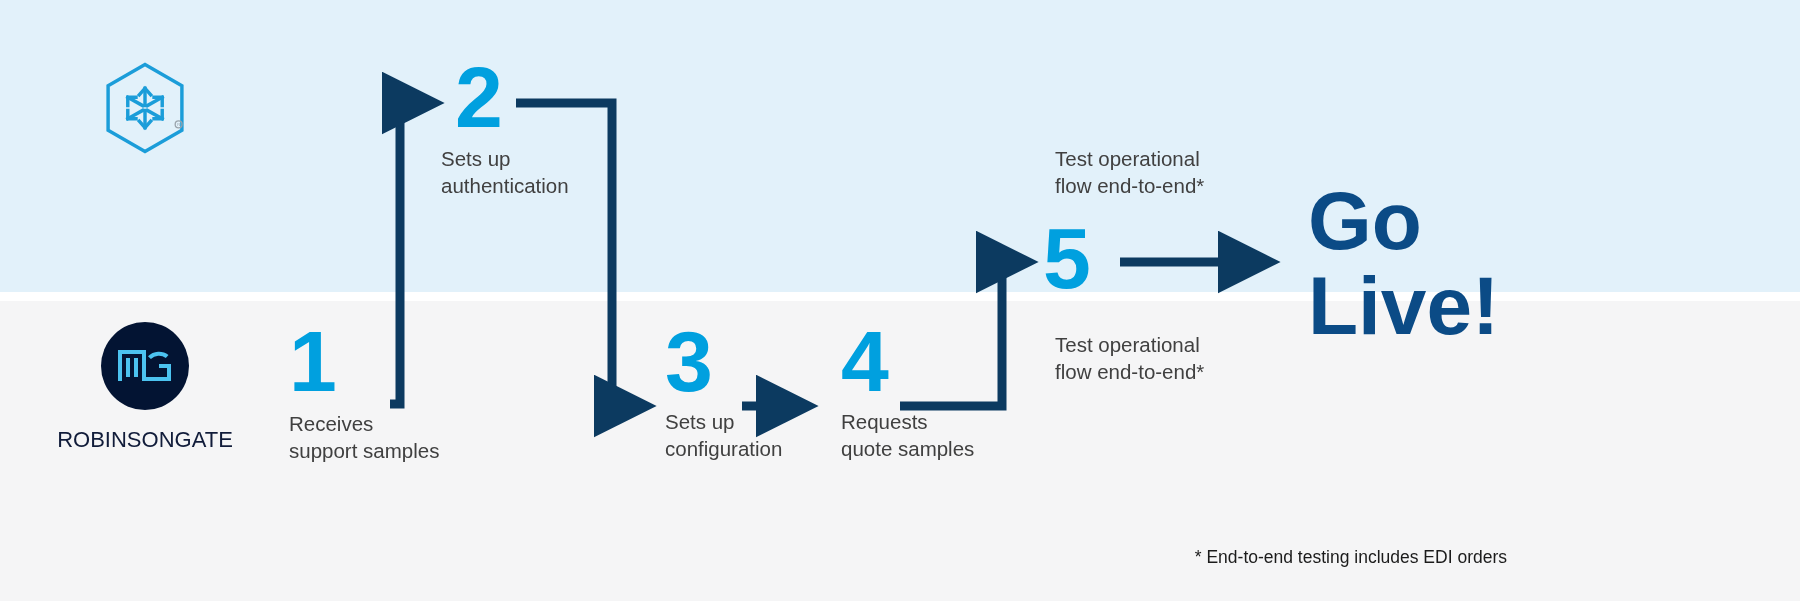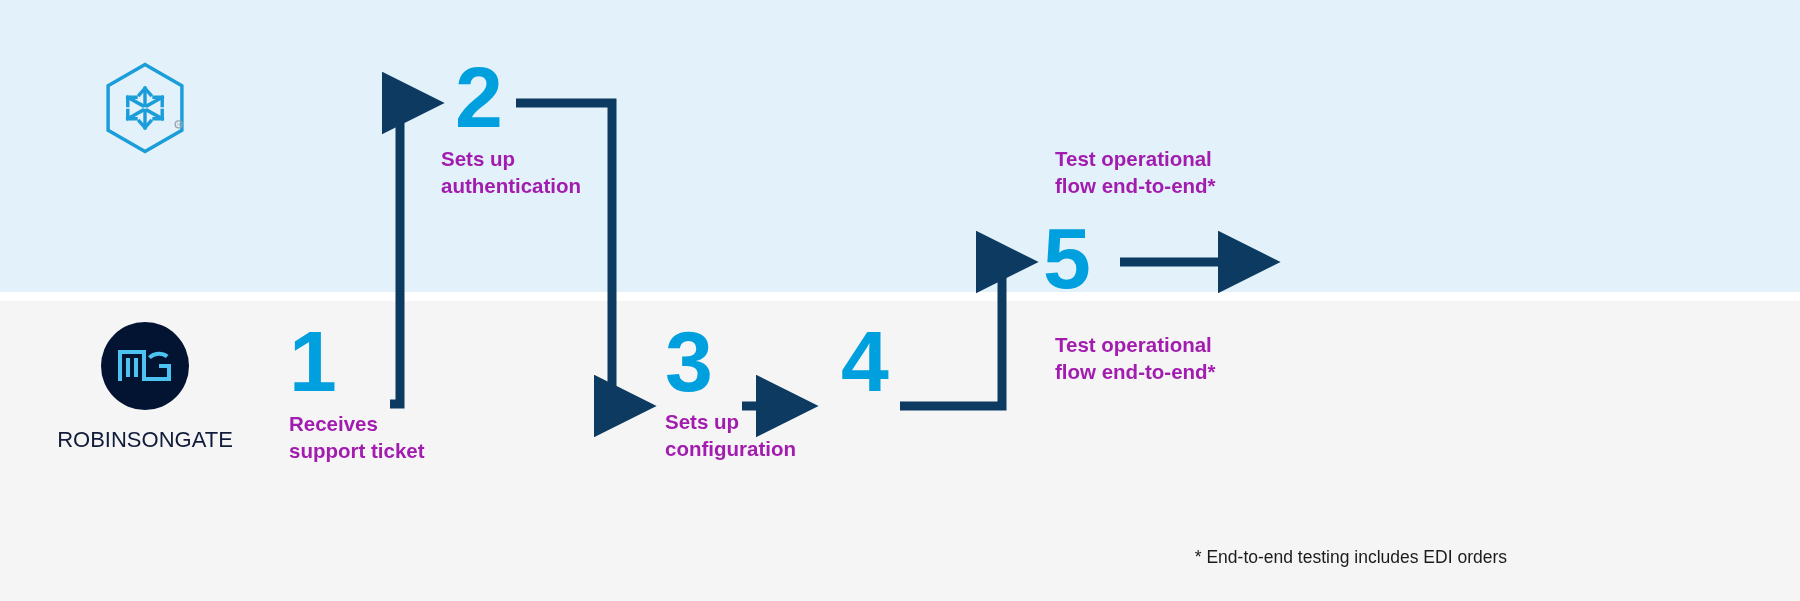--- a/index.html
+++ b/index.html
@@ -84,22 +84,22 @@
     position: absolute;
     font-size: 86px;
     font-weight: bold;
     color: #00a0df;
     line-height: 0.85;
     font-family: "Liberation Sans", sans-serif;
   }
   .step-label {
     position: absolute;
     font-size: 20.5px;
-    font-weight: bold;
-    color: #a21caf;
+    font-weight: normal;
+    color: #404040;
     line-height: 1.33;
     font-family: "Liberation Sans", sans-serif;
     white-space: pre-line;
   }
 
   .golive {
     position: absolute;
     left: 1308px; top: 178px;
     font-size: 82px;
     font-weight: bold;
@@ -202,34 +202,38 @@
       <path d="M742,406 L806,406" marker-end="url(#ah)"></path>
 
       <path d="M900,406 L1002,406 L1002,262 L1026,262" marker-end="url(#ah)"></path>
 
       <path d="M1120,262 L1268,262" marker-end="url(#ah)"></path>
     </g>
   </svg>
 
   <div class="step-num" style="left:289px; top:325px;">1</div>
   <div class="step-label" style="left:289px; top:410px;">Receives
-support ticket</div>
+support samples</div>
 
   <div class="step-num" style="left:455px; top:61px;">2</div>
   <div class="step-label" style="left:441px; top:145px;">Sets up
 authentication</div>
 
   <div class="step-num" style="left:665px; top:325px;">3</div>
   <div class="step-label" style="left:665px; top:408px;">Sets up
 configuration</div>
 
   <div class="step-num" style="left:841px; top:325px;">4</div>
+  <div class="step-label" style="left:841px; top:408px;">Requests
+quote samples</div>
 
   <div class="step-num" style="left:1043px; top:222px;">5</div>
   <div class="step-label" style="left:1055px; top:145px;">Test operational
 flow end-to-end*</div>
   <div class="step-label" style="left:1055px; top:331px;">Test operational
 flow end-to-end*</div>
 
+  <div class="golive">Go
+Live!</div>
 
   <div class="footnote">* End-to-end testing includes EDI orders</div>
 
 </div>
 
 </body></html>

